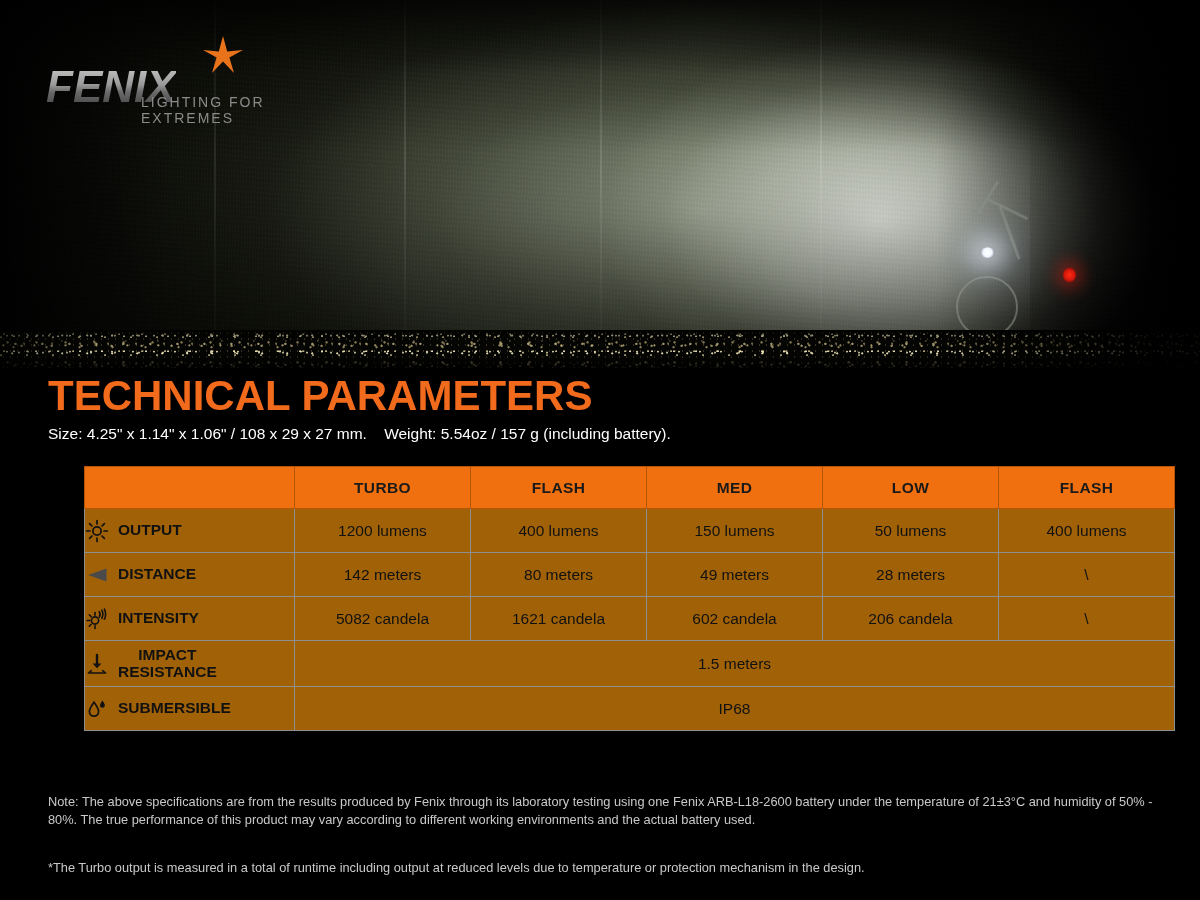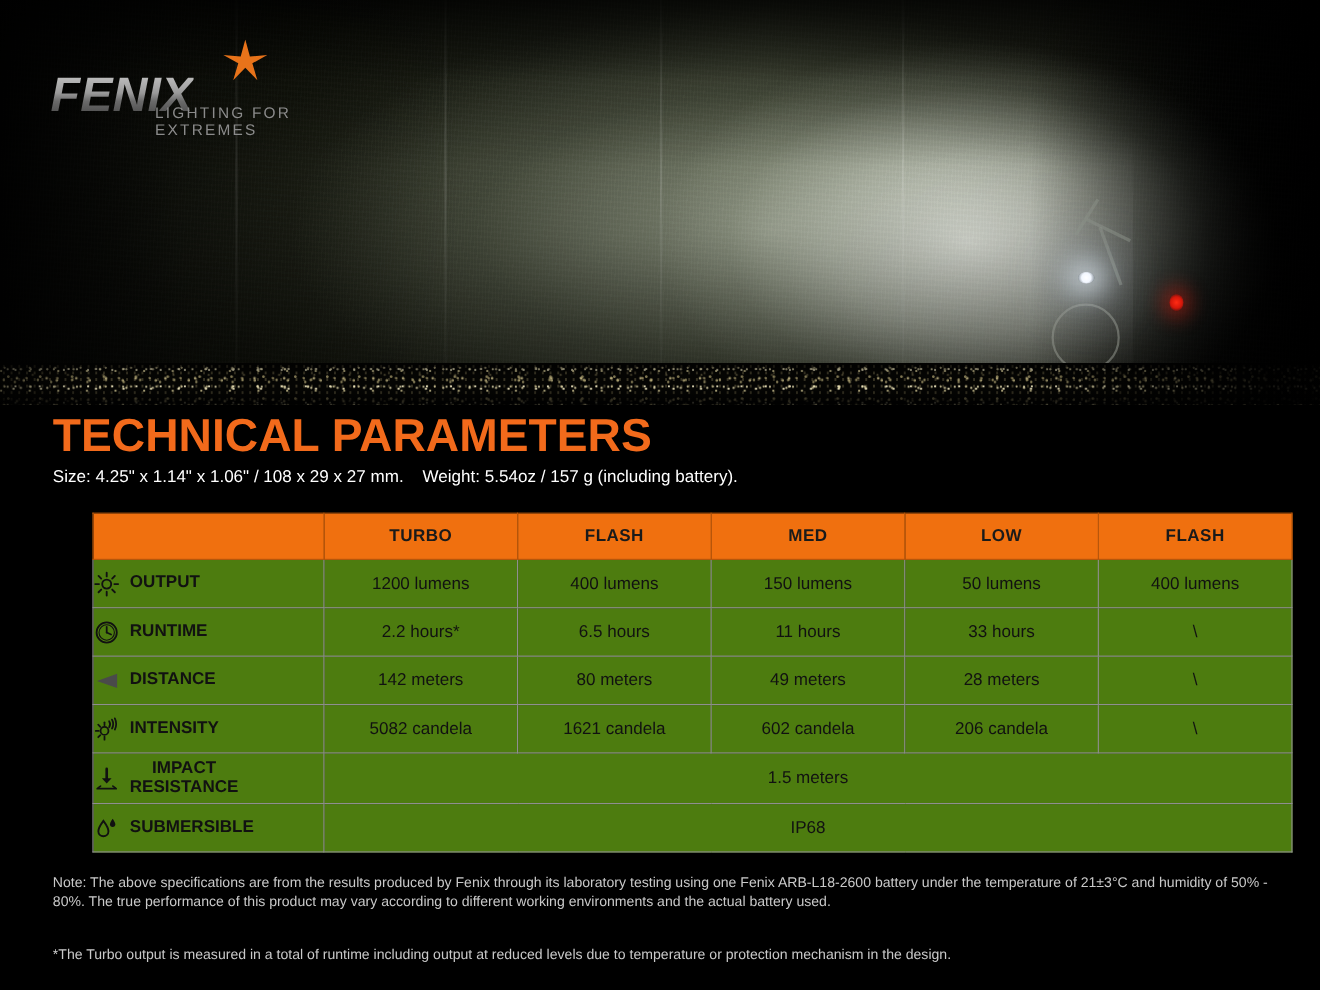--- a/index.html
+++ b/index.html
@@ -117,21 +117,21 @@
   .subtitle {
     position: absolute; left: 48px; top: 425px;
     font-size: 15.5px; color: #ffffff; white-space: pre;
   }
 
   
   .table-wrap { position: absolute; left: 48px; top: 466px; width: 1090px; }
   table.spec { border-collapse: collapse; width: 1090px; table-layout: fixed; margin-left: 36px; }
   table.spec td, table.spec th {
     border: 1px solid #8f8f8f;
-    background: #4d7c0f; color: #111;
+    background: #a16207; color: #111;
     text-align: center; vertical-align: middle;
     font-size: 15.5px; font-weight: normal;
     height: 44px; padding: 0;
   }
   table.spec thead th {
     background: #f0700f; color: #1a1a1a;
     font-weight: bold; font-size: 15.5px; letter-spacing: .4px;
     height: 42px; border-color: #b4550a;
   }
   th.corner { background: #f0700f; border-color: #b4550a; }
@@ -230,40 +230,20 @@
               <span class="rh-label">OUTPUT</span>
             </span>
           </td>
           <td>1200 lumens</td>
           <td>400 lumens</td>
           <td>150 lumens</td>
           <td>50 lumens</td>
           <td>400 lumens</td>
         </tr>
 
-        <tr>
-          <td class="rowhead">
-            <span class="rh-inner">
-              <span class="ico">
-                <svg width="24" height="24" viewBox="0 0 24 24">
-                  <circle cx="12" cy="12" r="9.2" fill="none" stroke="#111" stroke-width="1.6"></circle>
-                  <circle cx="12" cy="12" r="7.0" fill="none" stroke="#111" stroke-width="1.0"></circle>
-                  <line x1="12" y1="12" x2="12" y2="6.8" stroke="#111" stroke-width="1.6" stroke-linecap="round"></line>
-                  <line x1="12" y1="12" x2="16" y2="13.8" stroke="#111" stroke-width="1.6" stroke-linecap="round"></line>
-                </svg>
-              </span>
-              <span class="rh-label">RUNTIME</span>
-            </span>
-          </td>
-          <td>2.2 hours*</td>
-          <td>6.5 hours</td>
-          <td>11 hours</td>
-          <td>33 hours</td>
-          <td>\</td>
-        </tr>
 
         <tr>
           <td class="rowhead">
             <span class="rh-inner">
               <span class="ico">
                 <svg width="24" height="24" viewBox="0 0 24 24">
                   <path d="M21.5 5.5 L21.5 18.5 L3.2 12 Z" fill="#4a4a4a"></path>
                 </svg>
               </span>
               <span class="rh-label">DISTANCE</span>

